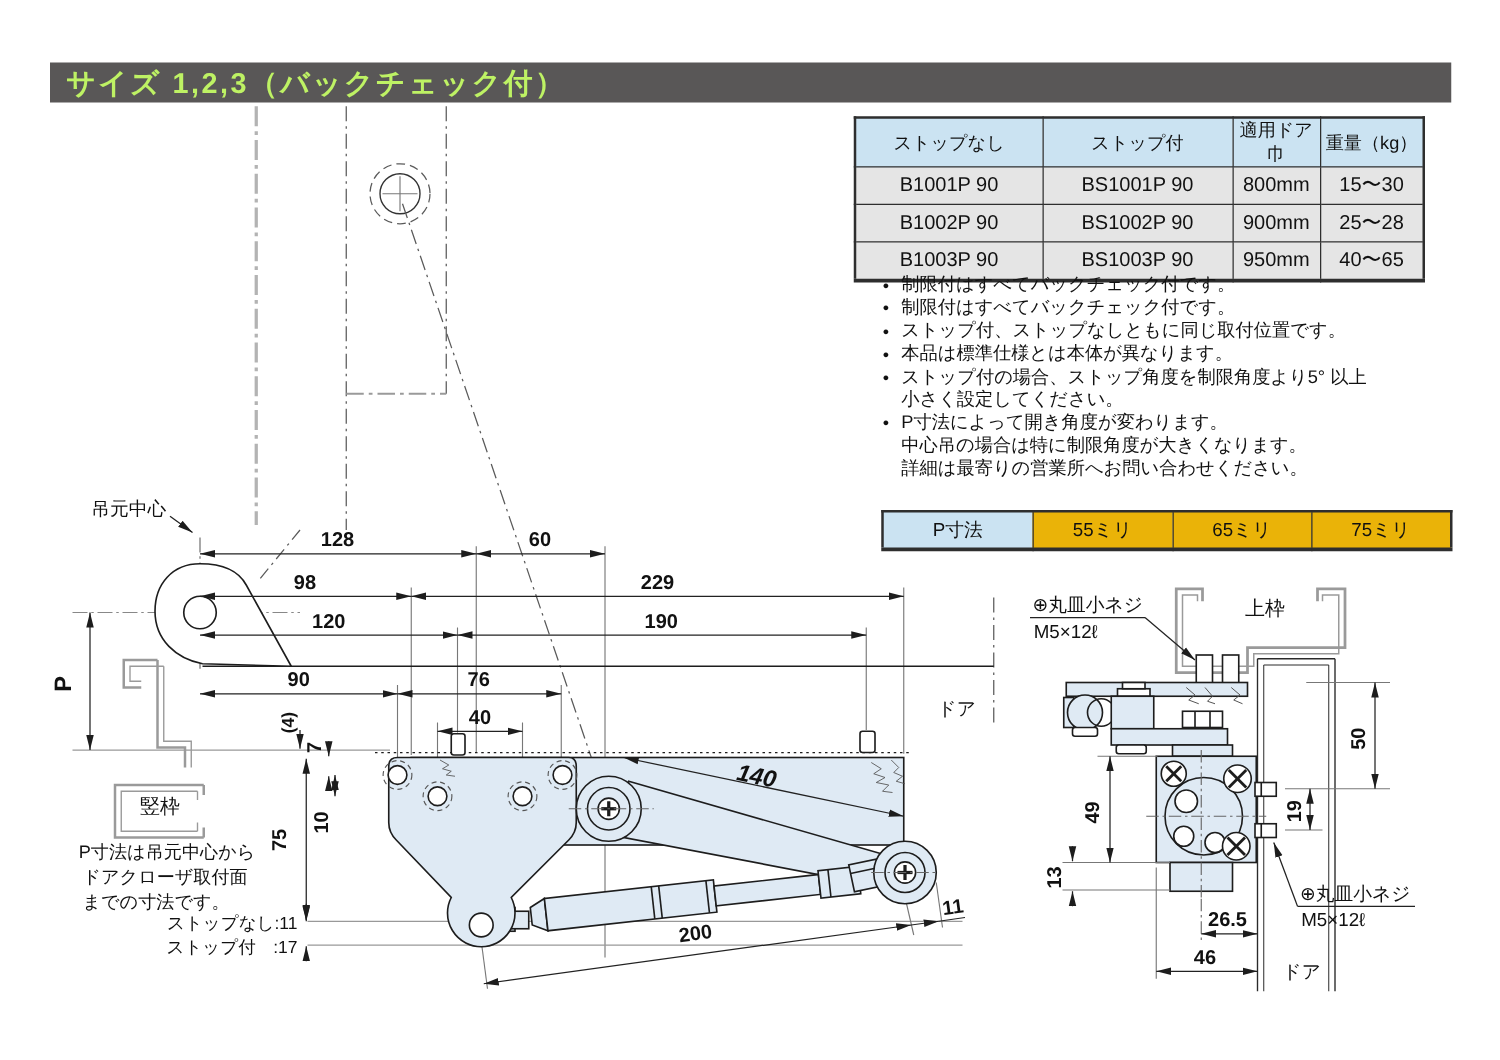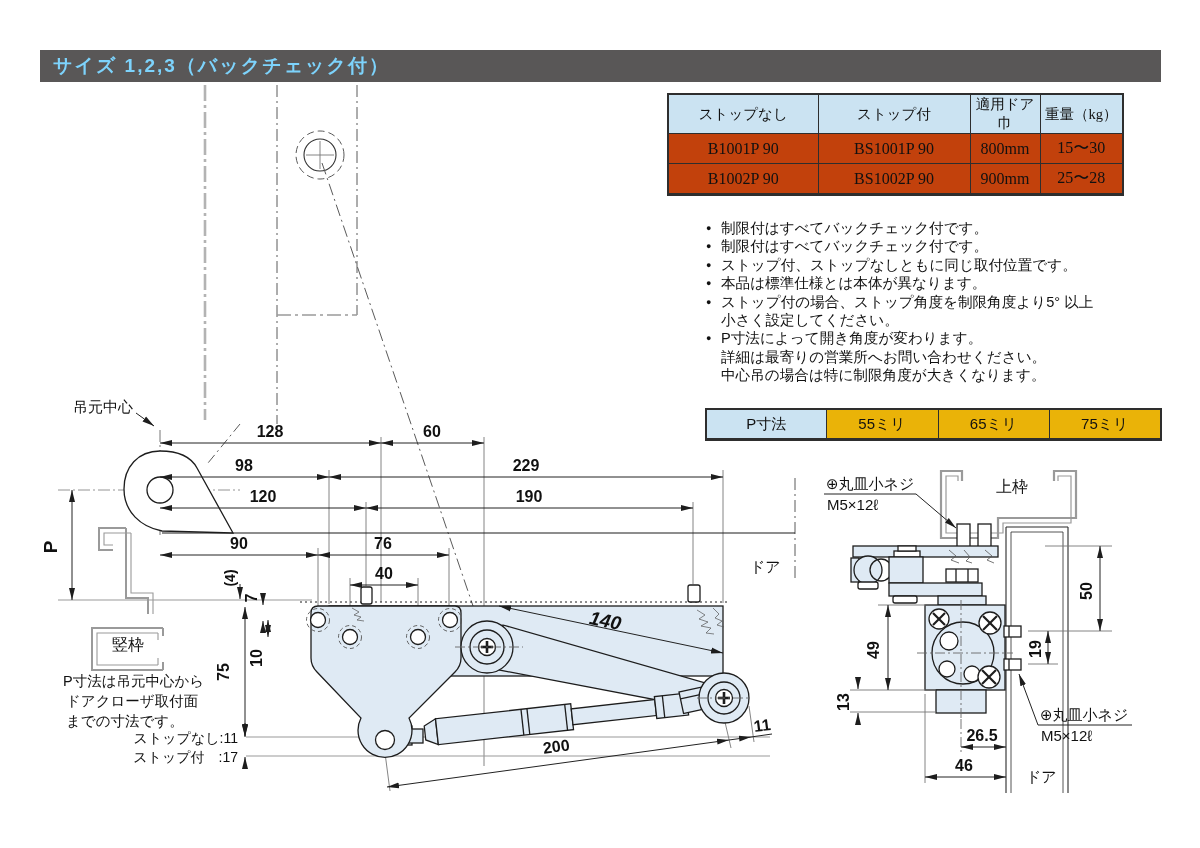--- a/index.html
+++ b/index.html
@@ -3,28 +3,28 @@
 <meta charset="utf-8">
 <style>
   html,body{margin:0;padding:0;}
   body{
     width:1200px;height:848px;position:relative;background:#ffffff;
     font-family:"Liberation Sans","DejaVu Sans",sans-serif;color:#111;
     overflow:hidden;
   }
   .titlebar{
     position:absolute;left:40px;top:50px;width:1121px;height:32px;
-    background:#595757;color:#7dd3fc;font-size:19px;font-weight:bold;
+    background:#595757;color:#bef264;font-size:23px;font-weight:bold;
     line-height:32px;padding-left:13px;letter-spacing:2px;box-sizing:border-box;
   }
   table{border-collapse:collapse;table-layout:fixed;}
-  .spec{position:absolute;left:667px;top:93px;width:455px;border:2px solid #2e2e2e;border-bottom:3px solid #2e2e2e;font-family:Liberation Serif, serif;}
+  .spec{position:absolute;left:683px;top:93px;width:455px;border:2px solid #2e2e2e;border-bottom:3px solid #2e2e2e;}
   .spec th,.spec td{border:1px solid #2e2e2e;text-align:center;vertical-align:middle;padding:0;}
   .spec th{background:#cbe3f2;font-size:14.5px;font-weight:normal;height:29px;}
-  .spec td{background:#c2410c;font-size:16px;height:29px;}
+  .spec td{background:#e5e5e5;font-size:16px;height:29px;}
   .angle{position:absolute;left:705px;top:408px;width:455px;border:2px solid #2e2e2e;border-bottom:3px solid #2e2e2e;padding-left:40px;}
   .angle td{border:1px solid #2e2e2e;text-align:center;vertical-align:middle;font-size:15px;height:26px;background:#eab308;}
   .angle td.hd{background:#cbe3f2;}
   .notes{position:absolute;left:706px;top:219px;width:462px;}
   .note-line{display:flex;align-items:flex-start;height:18.4px;font-size:14.6px;line-height:18.4px;}
   .note-line .blt{width:15px;font-size:9px;line-height:18.4px;flex:none;}
   svg text{font-family:"Liberation Sans","DejaVu Sans",sans-serif;fill:#111;}
   .dimtxt{font-size:16px;font-weight:bold;}
   .dimtxt-s{font-size:14px;font-weight:bold;}
   .jp{font-size:15px;}
@@ -335,20 +335,26 @@
     <td>BS1001P 90</td>
     <td>800mm</td>
     <td>15〜30</td>
   </tr>
   <tr>
     <td>B1002P 90</td>
     <td>BS1002P 90</td>
     <td>900mm</td>
     <td>25〜28</td>
   </tr>
+  <tr>
+    <td>B1003P 90</td>
+    <td>BS1003P 90</td>
+    <td>950mm</td>
+    <td>40〜65</td>
+  </tr>
 </tbody>
   </table>
 
 <div class="notes">
   <div class="note-line">
       <span class="blt">●</span>
       <span>制限付はすべてバックチェック付です。</span>
     </div>
   <div class="note-line">
       <span class="blt">●</span>
@@ -369,25 +375,25 @@
   <div class="note-line">
       <span class="blt"></span>
       <span>小さく設定してください。</span>
     </div>
   <div class="note-line">
       <span class="blt">●</span>
       <span>P寸法によって開き角度が変わります。</span>
     </div>
   <div class="note-line">
       <span class="blt"></span>
+      <span>中心吊の場合は特に制限角度が大きくなります。</span>
+    </div>
+  <div class="note-line">
+      <span class="blt"></span>
       <span>詳細は最寄りの営業所へお問い合わせください。</span>
-    </div>
-  <div class="note-line">
-      <span class="blt"></span>
-      <span>中心吊の場合は特に制限角度が大きくなります。</span>
     </div>
 </div>
 
 <table class="angle">
   <colgroup>
       <col style="width:120px">
       <col style="width:112px">
       <col style="width:111px">
       <col style="width:112px">
     </colgroup>

